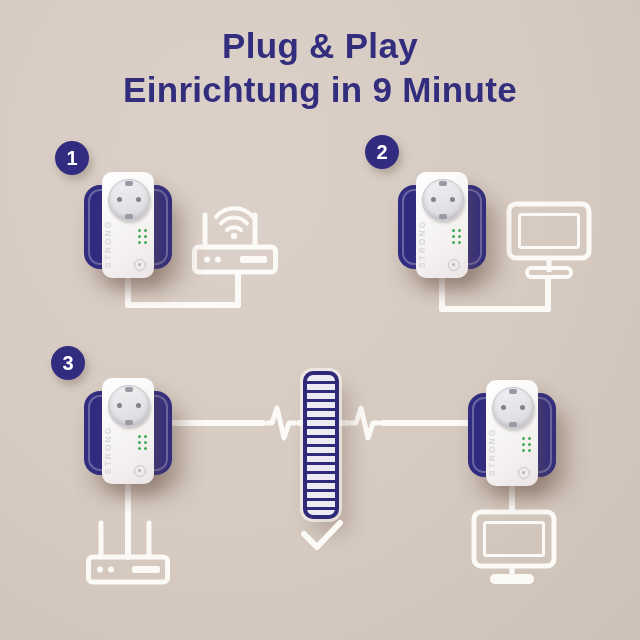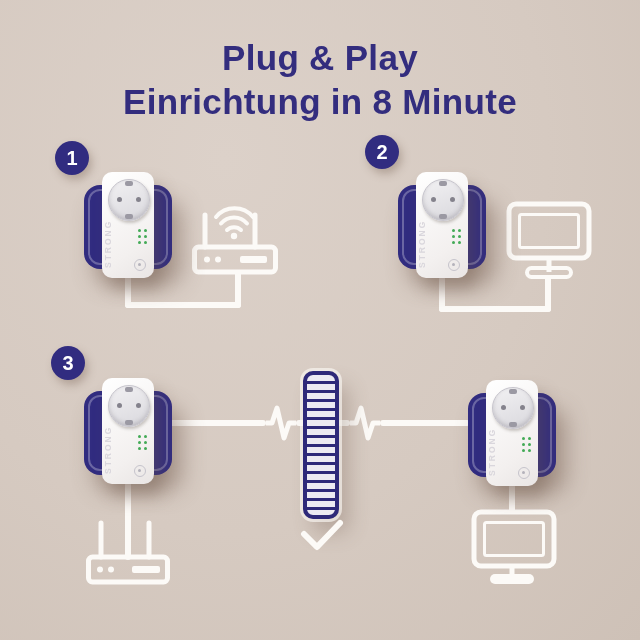--- a/index.html
+++ b/index.html
@@ -7,21 +7,21 @@
     --led-green:#43aa56; --wall-fill:#eceaf2; --socket-gray:#e7e6e9;
   }
   html,body{margin:0;padding:0;}
   body{font-family:"Liberation Sans",sans-serif;}
   .canvas{
     position:relative;width:640px;height:640px;overflow:hidden;
     background:radial-gradient(ellipse at 35% 25%, #dcd1c9 0%, var(--bg) 55%, #cec1b7 100%);
   }
   
   .title{
-    position:absolute;top:36px;left:0;width:640px;text-align:center;
+    position:absolute;top:24px;left:0;width:640px;text-align:center;
     color:var(--title-text);font-weight:800;font-size:35px;line-height:44px;letter-spacing:.3px;
   }
   
   .badge{
     position:absolute;width:34px;height:34px;border-radius:50%;
     background:var(--navy);color:#fff;display:flex;align-items:center;justify-content:center;
     font-size:20px;font-weight:700;box-shadow:3px 5px 8px rgba(108,85,72,.35);
   }
   
   .cable{position:absolute;background:var(--icon-white);border-radius:3px;z-index:1;}
@@ -72,21 +72,21 @@
     box-shadow:0 0 0 3px rgba(250,247,243,.65), 10px 14px 20px rgba(108,85,72,.3);
   }
 </style>
 </head>
 <body>
 
 <div class="canvas">
 
   <header class="title">
     <div>Plug &amp; Play</div>
-    <div>Einrichtung in 8 Minute</div>
+    <div>Einrichtung in 9 Minute</div>
   </header>
 
   <div class="badge" style="left:55px;top:141px">
     <span>1</span>
   </div>
   <div class="badge" style="left:365px;top:135px">
     <span>2</span>
   </div>
   <div class="badge" style="left:51px;top:346px">
     <span>3</span>

